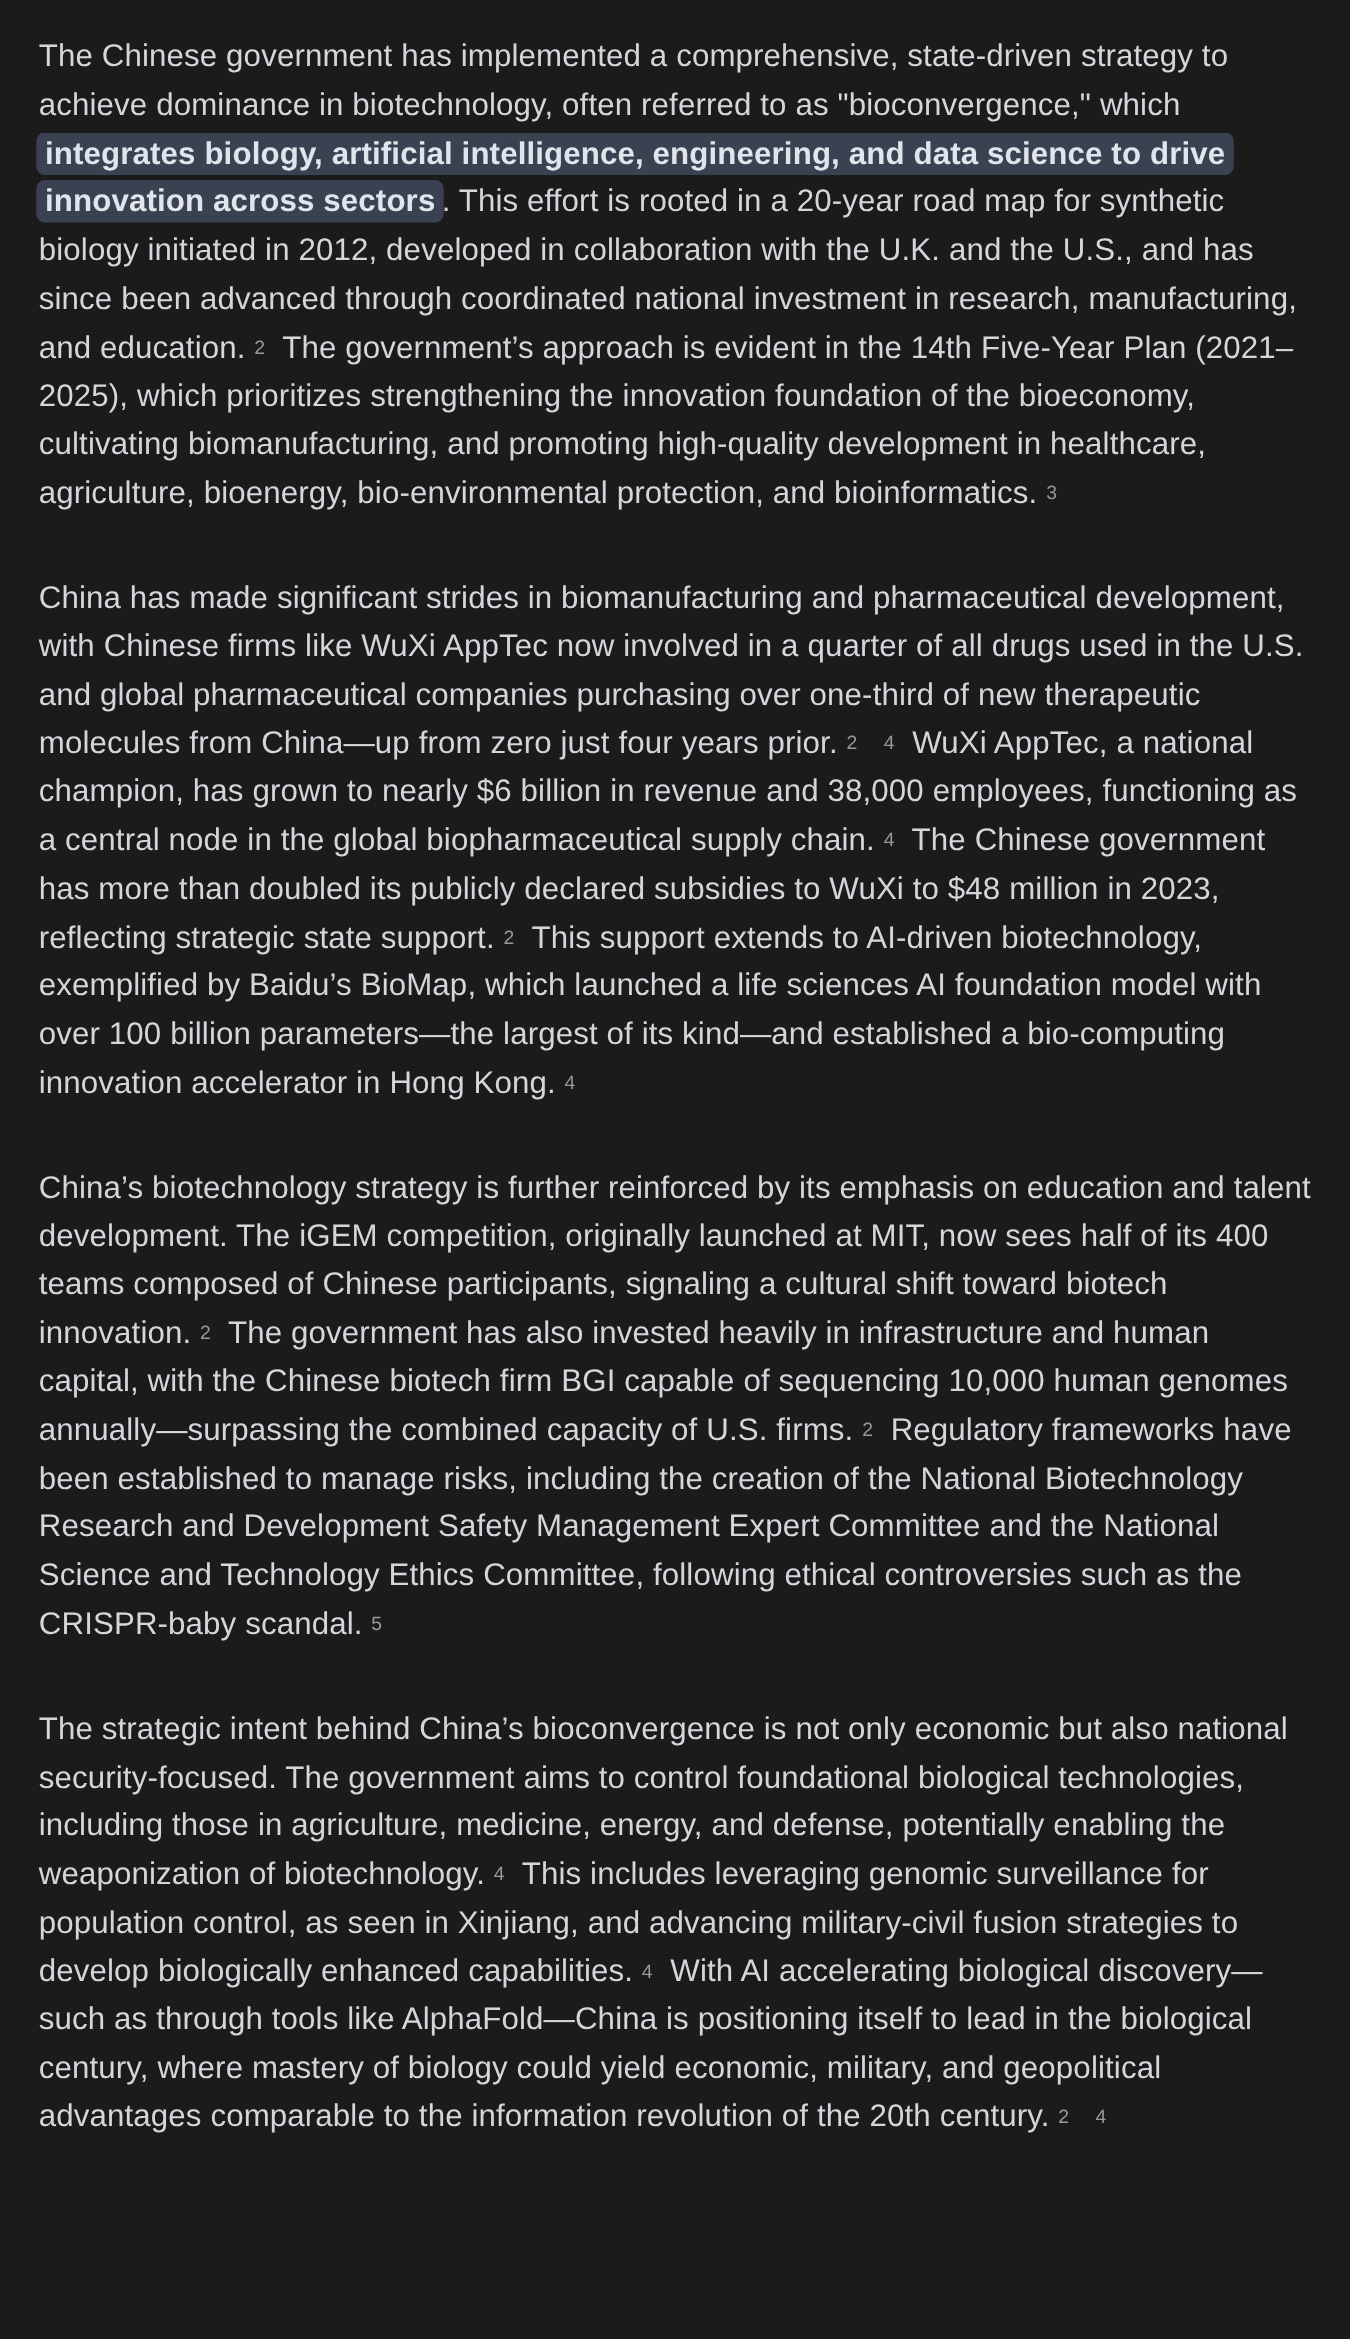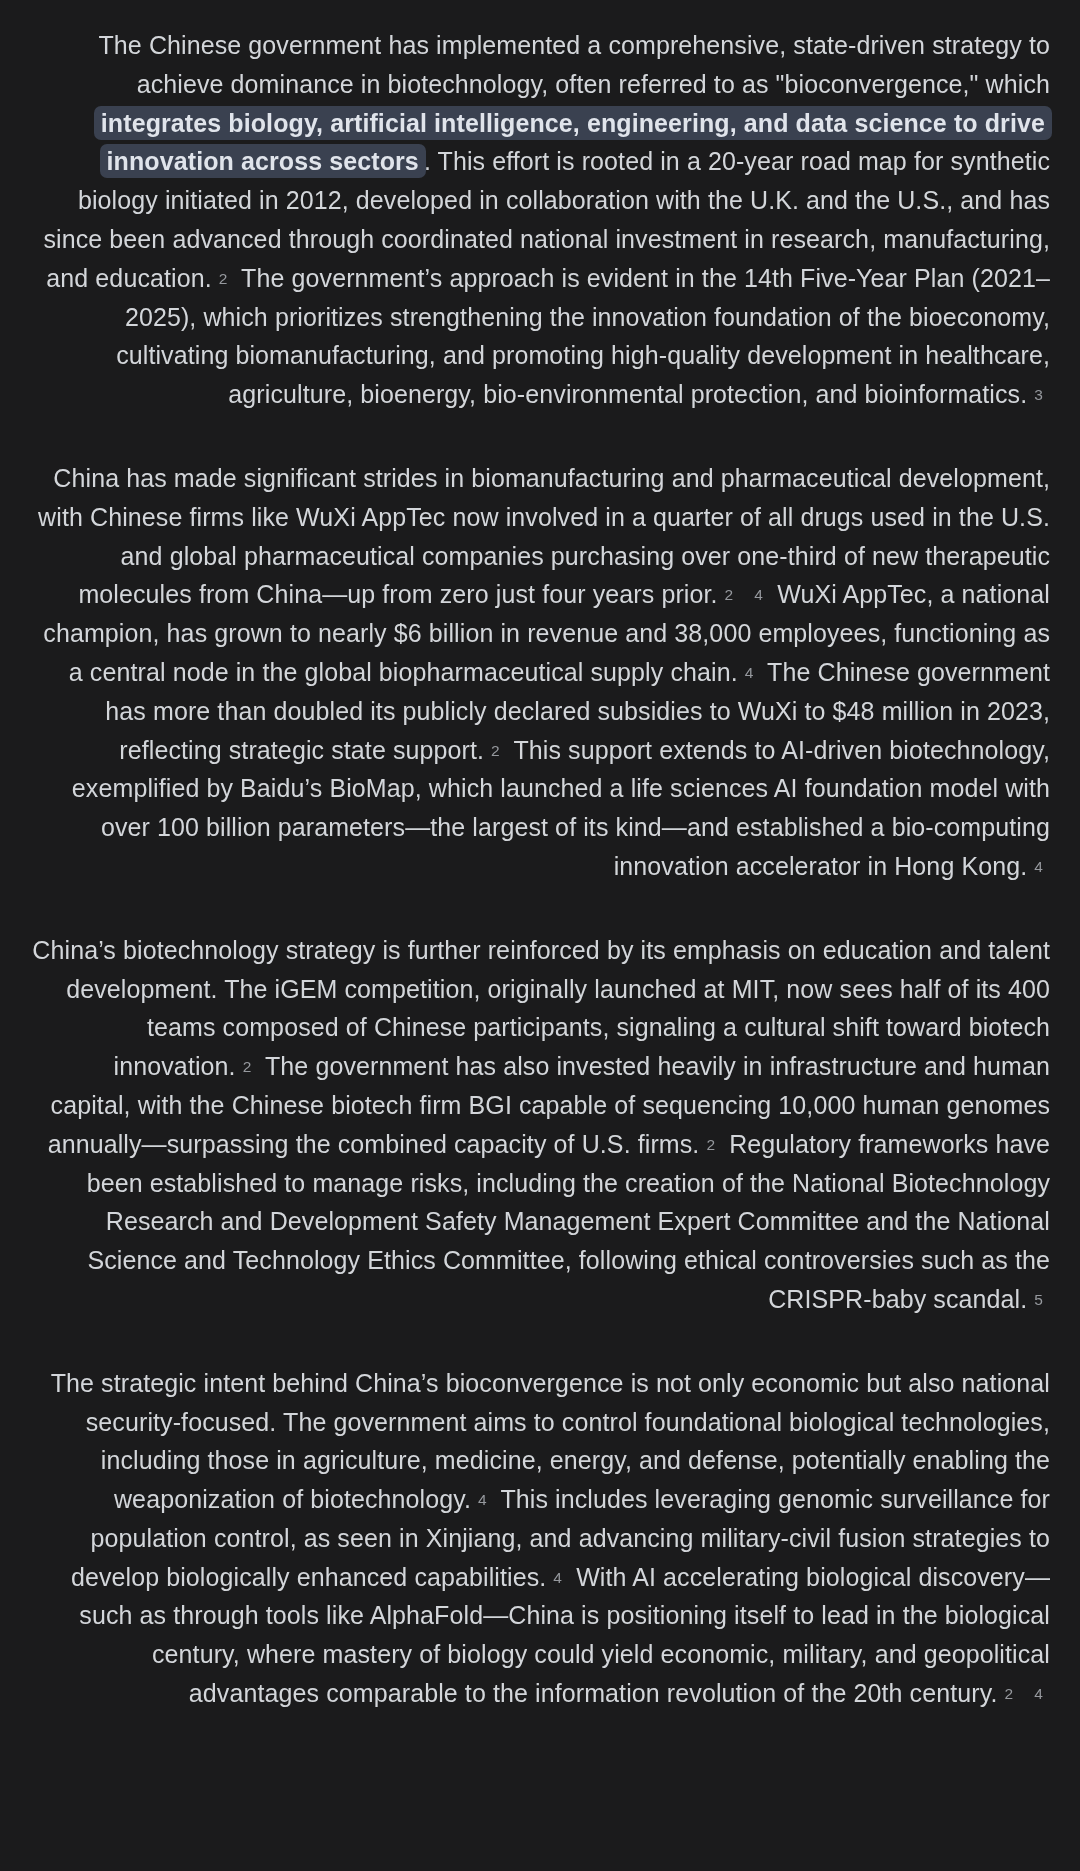--- a/index.html
+++ b/index.html
@@ -19,21 +19,20 @@
     max-width: 1080px;
     box-sizing: border-box;
   }
   .answer p {
     margin: 0 0 45px 0;
     font-size: 25px;
     line-height: 38.8px;
     font-weight: 400;
     color: #d3d6da;
     letter-spacing: 0.1px;
-    text-align: right;
   }
   .answer p:last-child { margin-bottom: 0; }
   mark.hl {
     background: #3a4150;
     color: #e0e4eb;
     font-weight: 700;
     padding: 3px 7px;
     margin: 0 -2px;
     border-radius: 7px;
     -webkit-box-decoration-break: clone;

